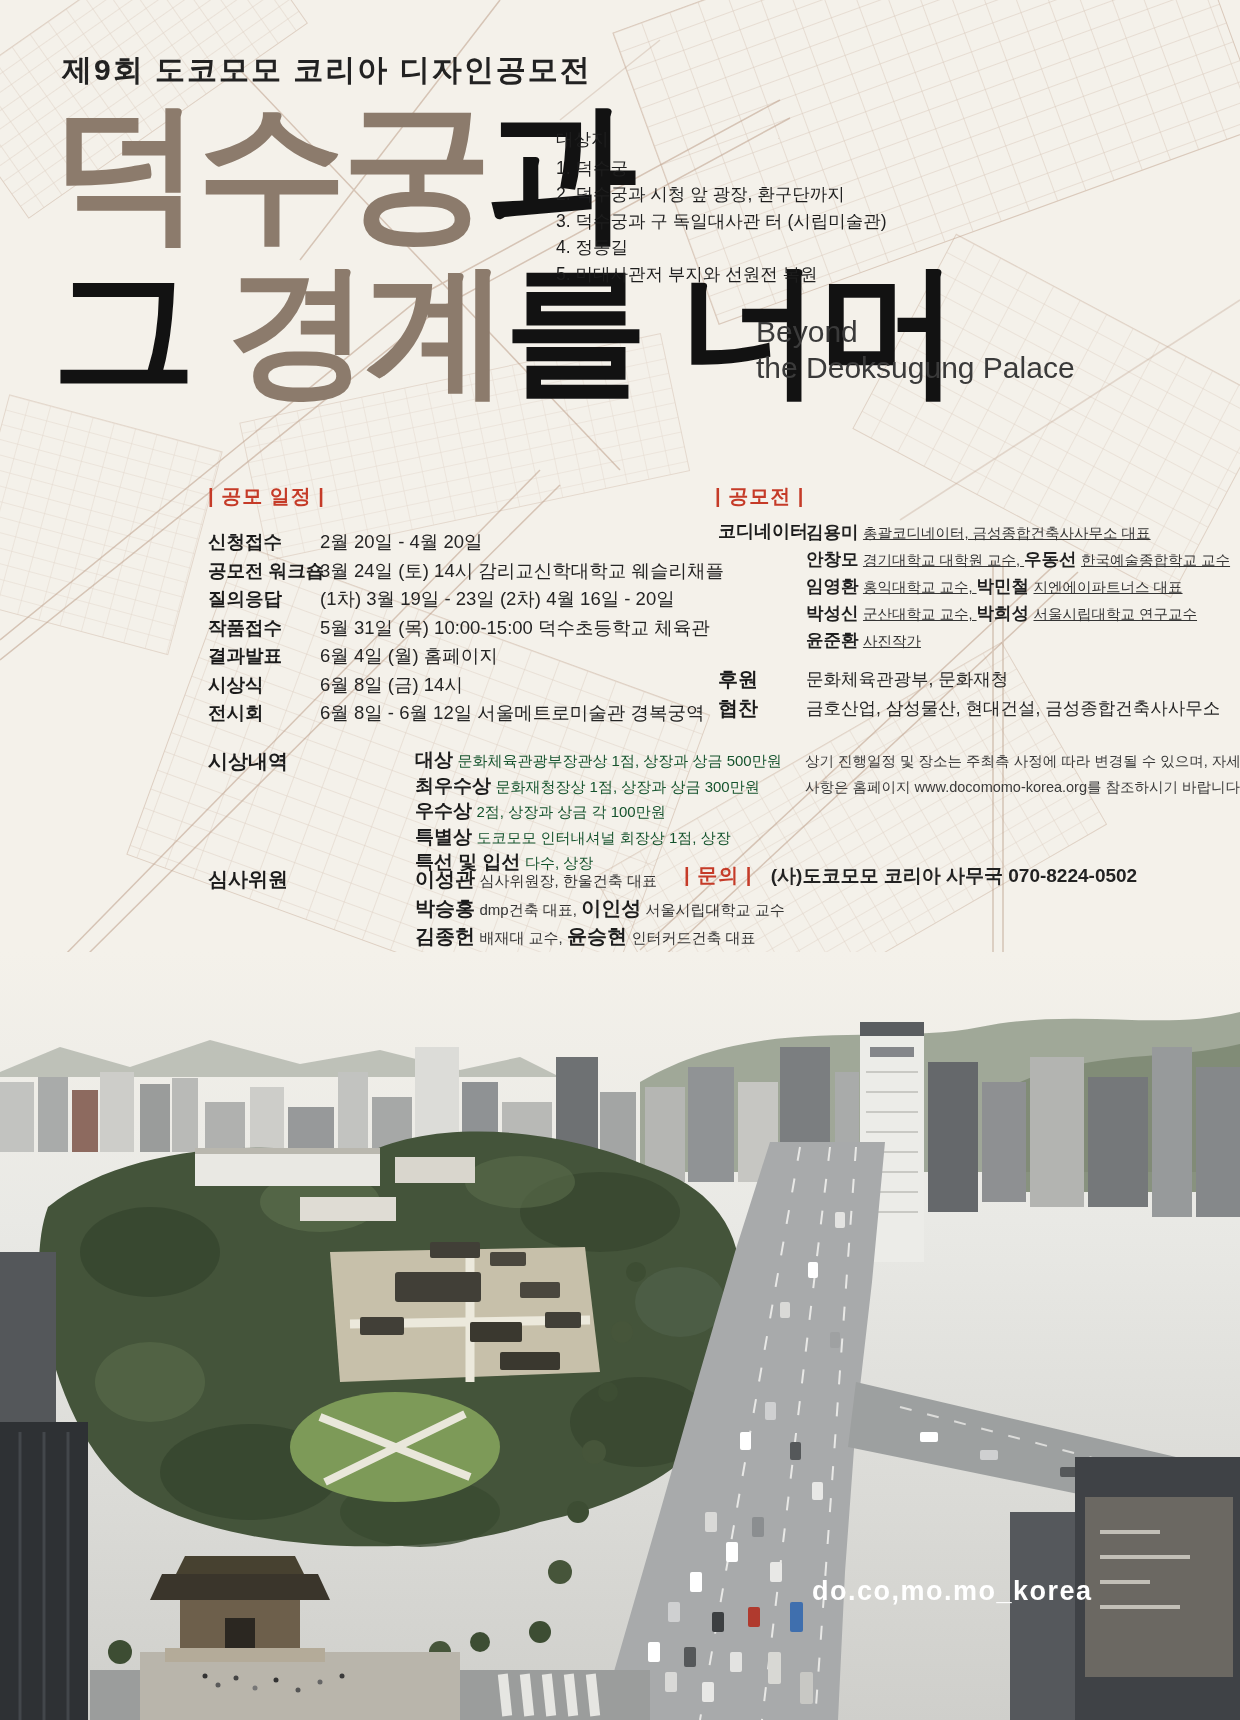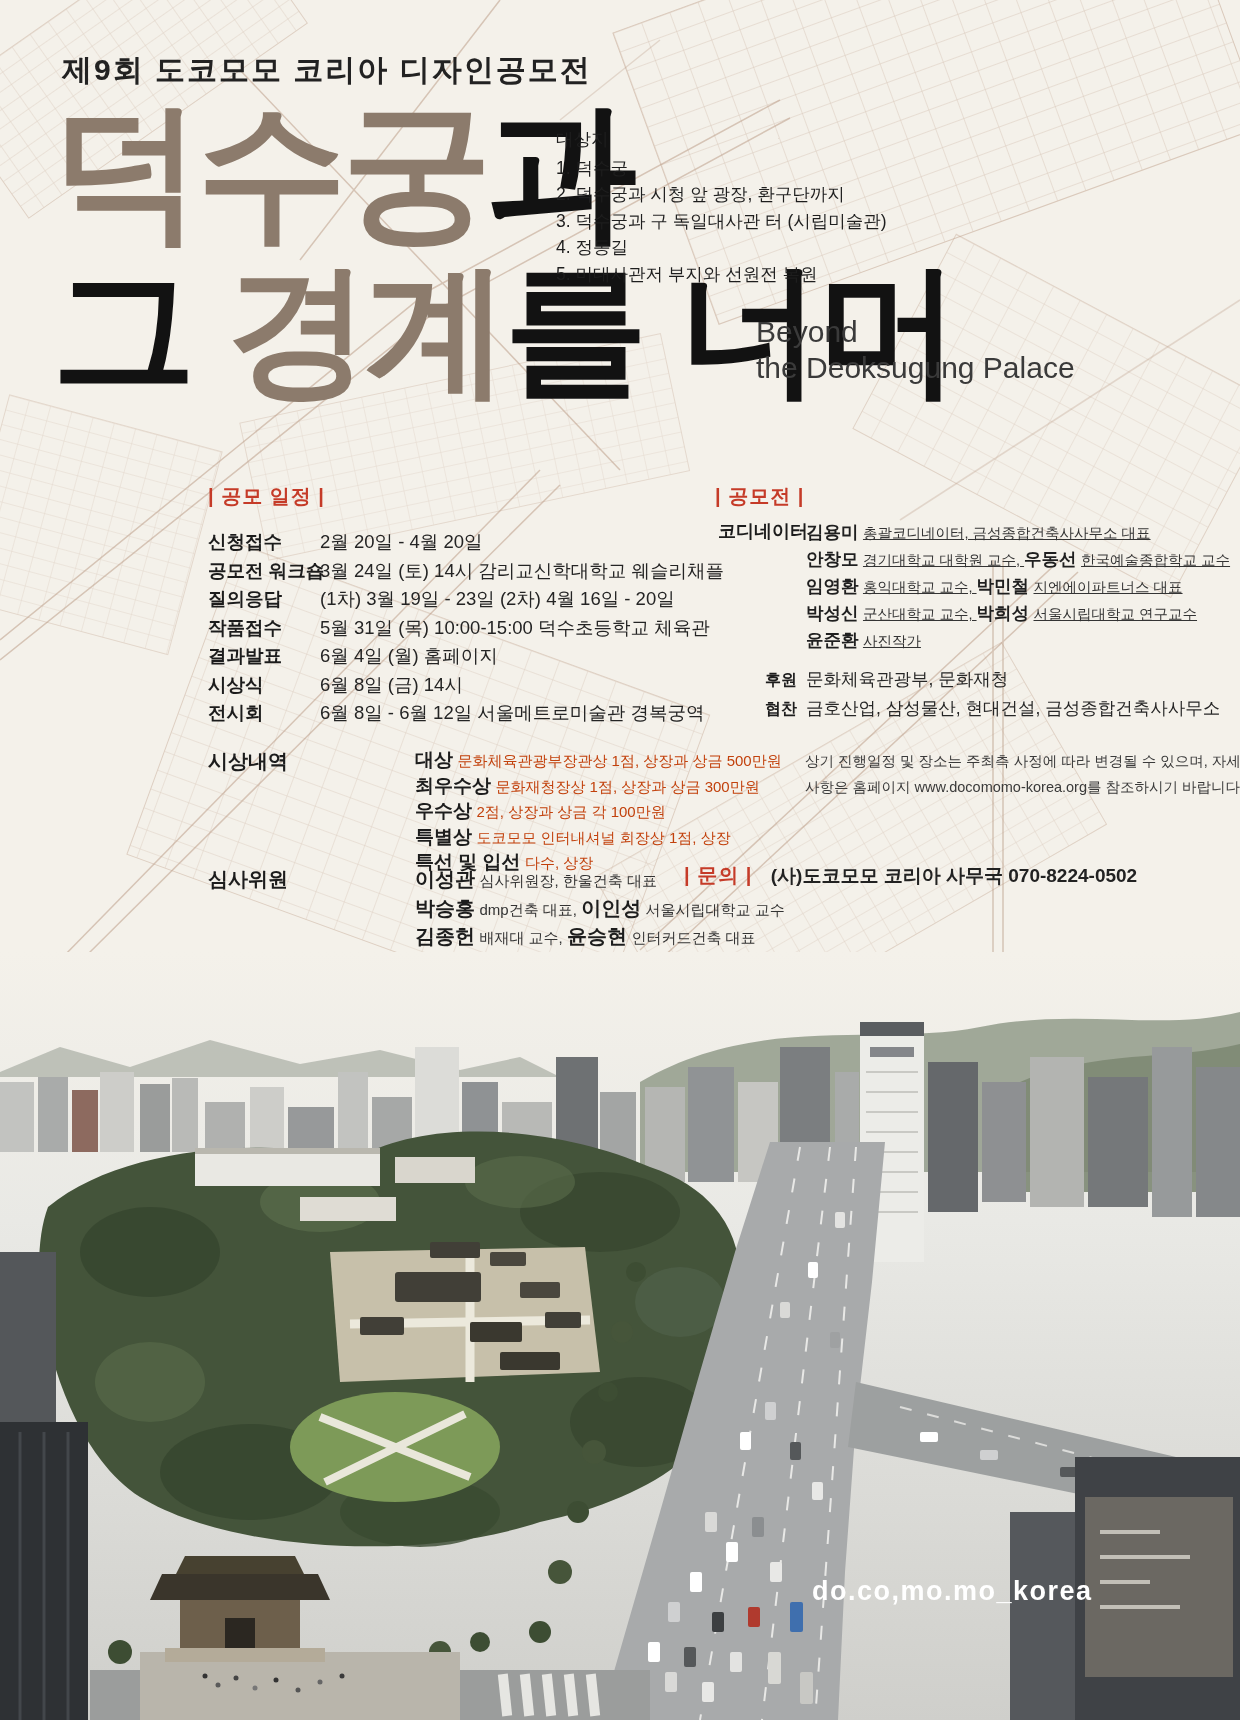--- a/index.html
+++ b/index.html
@@ -25,36 +25,36 @@
   .schedule{left:208px;top:483px;}
   .sched-rows{margin-top:18px;}
   .sched-row{display:grid;grid-template-columns:112px auto;line-height:28.5px;white-space:nowrap;}
   .sched-row .lbl{font-weight:800;font-size:18.5px;color:#1c1c1c;}
   .sched-row .val{font-size:18.5px;color:#242424;}
   
   .awards{left:208px;top:748px;display:grid;grid-template-columns:207px auto;}
   .blk-label{font-size:20px;font-weight:800;color:#1c1c1c;white-space:nowrap;}
   .award-line{line-height:24.5px;white-space:nowrap;}
   .award-line .nm{font-size:19px;font-weight:700;color:#1d1d1d;}
-  .award-line .dt{font-size:15px;color:#c2410c;}
+  .award-line .dt{font-size:15px;color:#14532d;}
   
   .jury{left:208px;top:866px;display:grid;grid-template-columns:207px auto;}
   .jury-line{line-height:27.5px;white-space:nowrap;}
   .jury-line .nm{font-size:20px;font-weight:600;color:#1d1d1d;}
   .jury-line .rl{font-size:15px;color:#333;}
   
   .competition{left:715px;top:483px;}
   .coord{position:absolute;left:718px;top:519px;display:grid;grid-template-columns:88px auto;}
   .coord .blk-label{font-size:18px;}
   .co-line{line-height:26px;white-space:nowrap;}
   .co-line .nm{font-size:17.5px;font-weight:600;color:#1f1f1f;}
   .co-line .rl{font-size:14.5px;color:#343434;text-decoration:underline;}
   .org-rows{left:718px;top:665px;}
   .org-row{display:grid;grid-template-columns:88px auto;line-height:29px;white-space:nowrap;}
-  .org-row .lbl{font-size:16px;font-weight:800;color:#1c1c1c;margin-left:47px;}
+  .org-row .lbl{font-size:20px;font-weight:800;color:#1c1c1c;}
   .org-row .val{font-size:17.5px;color:#262626;}
   .notice{left:805px;top:748px;width:430px;font-size:14.5px;line-height:26px;color:#3a3a3a;white-space:nowrap;}
   .contact{left:660px;top:862px;white-space:nowrap;margin-left:24px;}
   .contact .sec-head{display:inline;}
   .contact .val{font-size:19px;font-weight:600;color:#222;margin-left:14px;}
   
   .map-bg{left:0;top:0;pointer-events:none;}
   .photo{left:0;top:952px;width:1240px;height:768px;}
 </style>
 </head>

